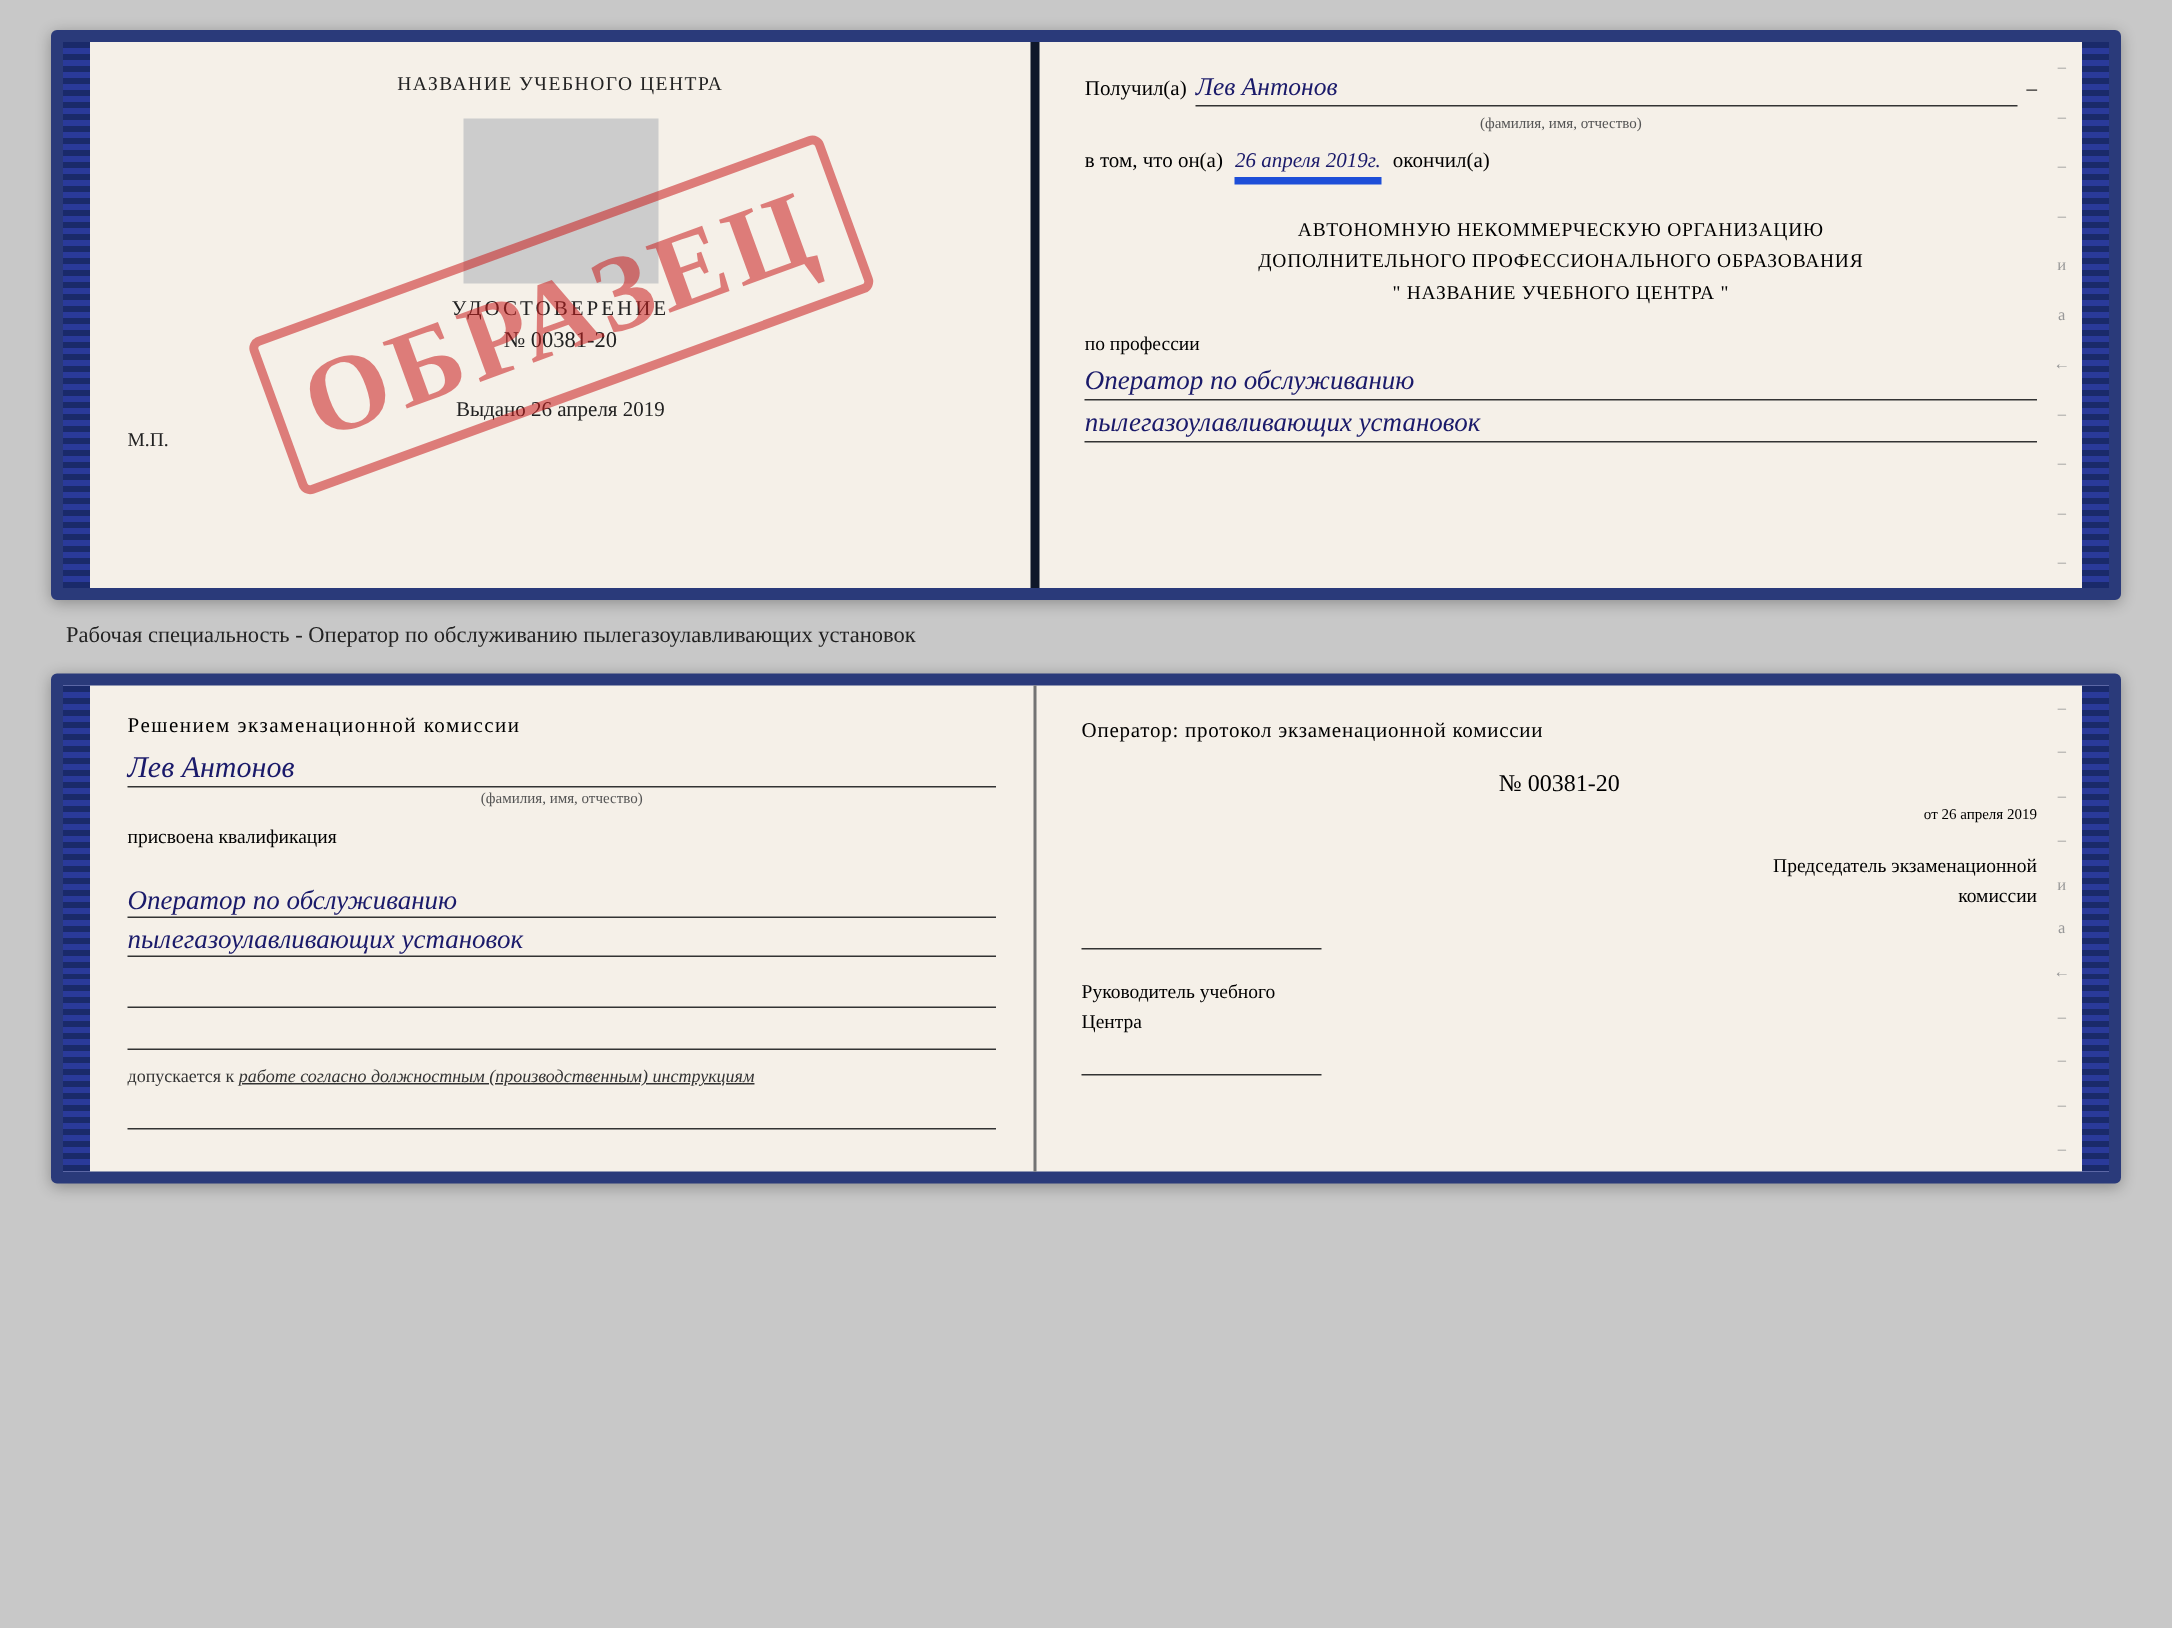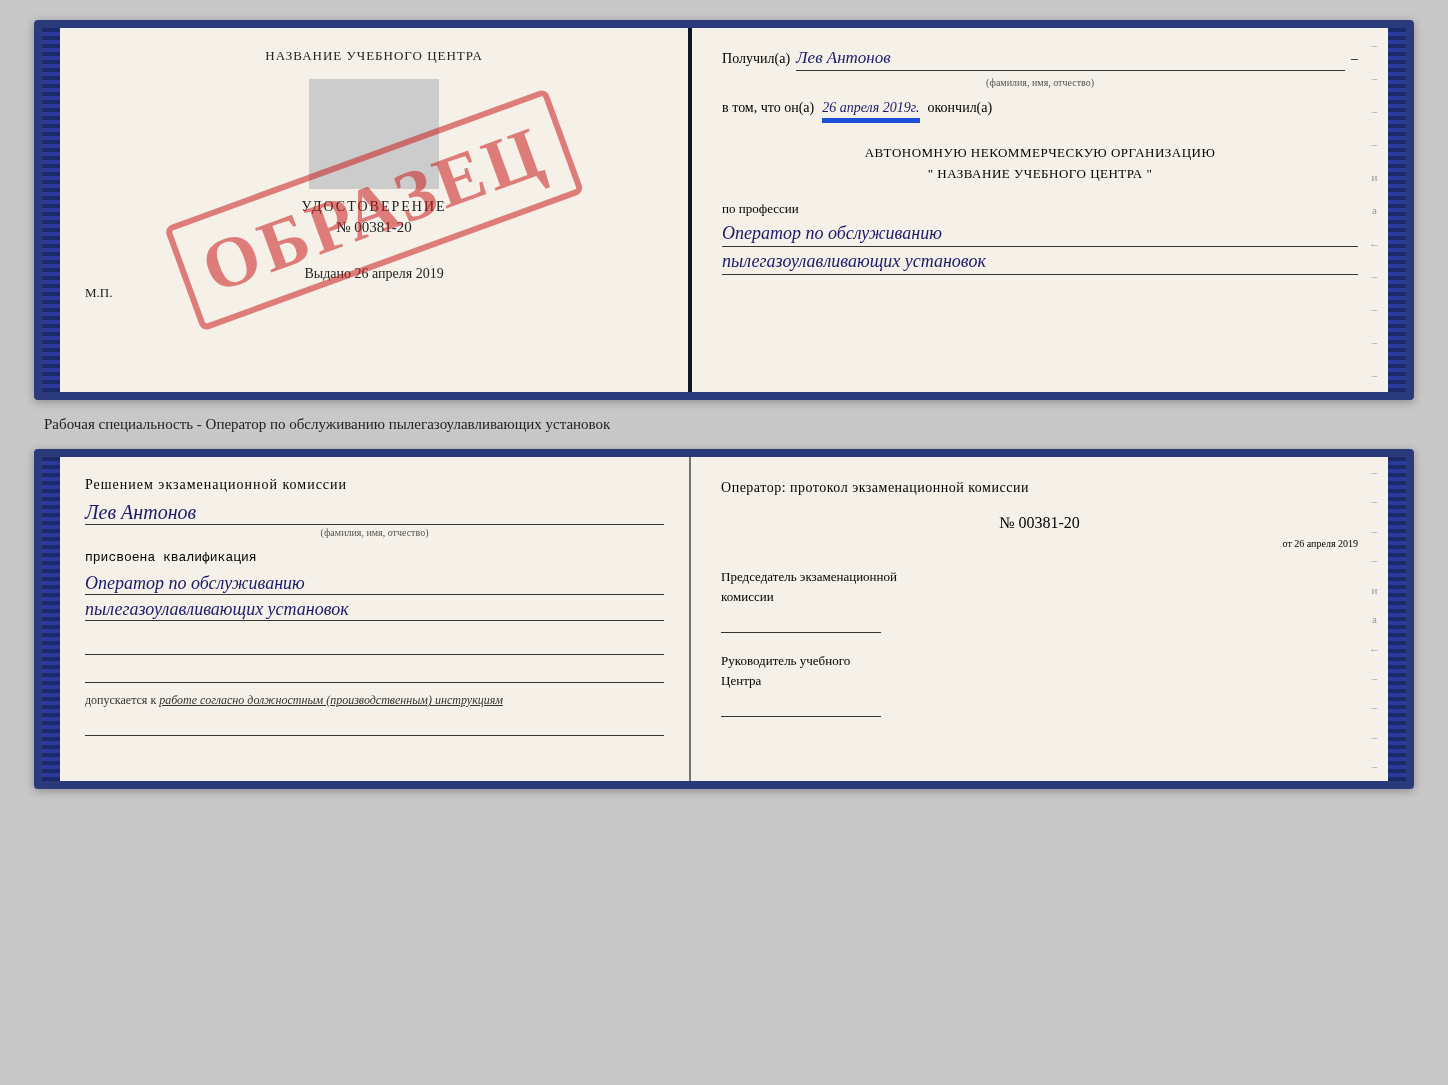--- a/index.html
+++ b/index.html
@@ -40,21 +40,21 @@
         #1a2a6a 4px,
         #2a3a9a 4px,
         #2a3a9a 8px
       );
       flex-shrink: 0;
     }
 
     .diploma-left {
       flex: 1;
       padding: 20px 25px;
-      border-right: 4px solid #0f172a;
+      border-right: 6px solid #0f172a;
       position: relative;
       overflow: hidden;
     }
 
     .diploma-right {
       flex: 1.1;
       padding: 20px 30px 20px 30px;
       position: relative;
     }
 
@@ -263,22 +263,21 @@
 
     .fio-sub {
       font-size: 10px;
       color: #555;
       text-align: center;
       margin-bottom: 12px;
     }
 
     .prisvoena {
       font-size: 13px;
-      margin-bottom: 8px;
-      font-family: Liberation Mono, monospace;
+      margin-bottom: 24px;
     }
 
     .qualification-line {
       font-family: 'Georgia', serif;
       font-style: italic;
       font-size: 18px;
       color: #1a1a6a;
       border-bottom: 1px solid #333;
       display: block;
       margin-bottom: 4px;
@@ -321,20 +320,21 @@
 
     .ot-date {
       text-align: right;
       font-size: 10px;
       margin-bottom: 20px;
     }
 
     .predsedatel {
       font-size: 13px;
       margin-bottom: 4px;
+      text-align: right;
     }
 
     .sig-short {
       border-bottom: 1px solid #333;
       width: 160px;
       height: 20px;
       margin: 8px 0 20px 0;
     }
 
     .rukovoditel {
@@ -386,20 +386,21 @@
       <div class="fio-subtitle">(фамилия, имя, отчество)</div>
 
       <div class="vtom-line">
         <span>в том, что он(а)</span>
         <span class="date-underline">26 апреля 2019г.</span>
         <span>окончил(а)</span>
       </div>
 
       <div class="org-block">
         <div>АВТОНОМНУЮ НЕКОММЕРЧЕСКУЮ ОРГАНИЗАЦИЮ</div>
+        <div>ДОПОЛНИТЕЛЬНОГО ПРОФЕССИОНАЛЬНОГО ОБРАЗОВАНИЯ</div>
         <div>"  НАЗВАНИЕ УЧЕБНОГО ЦЕНТРА  "</div>
       </div>
 
       <div class="po-professii">по профессии</div>
       <span class="profession-line">Оператор по обслуживанию</span>
       <span class="profession-line">пылегазоулавливающих установок</span>
 
       <div class="right-margin-marks">
         <span>–</span>
         <span>–</span>

